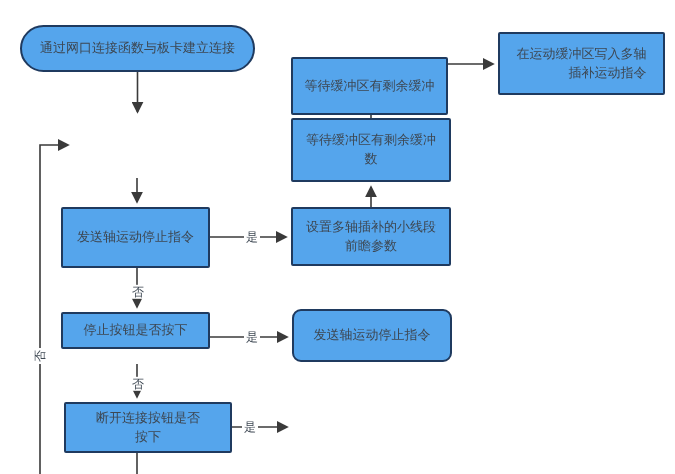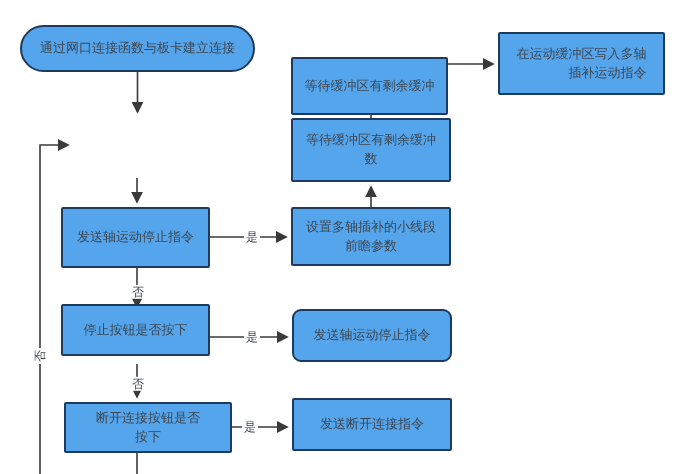--- a/index.html
+++ b/index.html
@@ -72,28 +72,27 @@
 
 
   <div class="node" style="left:291px;top:118px;width:160px;height:64px;">等待缓冲区有剩余缓冲
 数</div>
 
   <div class="node" style="left:61px;top:207px;width:149px;height:61px;">发送轴运动停止指令</div>
 
   <div class="node" style="left:291px;top:207px;width:160px;height:59px;font-family:Liberation Serif, serif;">设置多轴插补的小线段
 前瞻参数</div>
 
-  <div class="node" style="left:61px;top:304px;width:149px;height:52px;">停止按钮是否按下</div>
+  <div class="node" style="left:61px;top:312px;width:149px;height:37px;">停止按钮是否按下</div>
 
   <div class="node" style="left:292px;top:309px;width:160px;height:53px;border-radius:9px;">发送轴运动停止指令</div>
 
   <div class="node" style="left:64px;top:402px;width:168px;height:51px;">断开连接按钮是否
 按下</div>
 
-  <div class="node" style="left:292px;top:398px;width:160px;height:53px;">发送断开连接指令</div>
 
   <span class="edge-label" style="left:252px;top:237px;">是</span>
 
   <span class="edge-label" style="left:138px;top:292px;">否</span>
 
   <span class="edge-label" style="left:252px;top:337px;">是</span>
 
   <span class="edge-label" style="left:138px;top:384px;">否</span>
 
   <span class="edge-label" style="left:250px;top:427px;">是</span>

